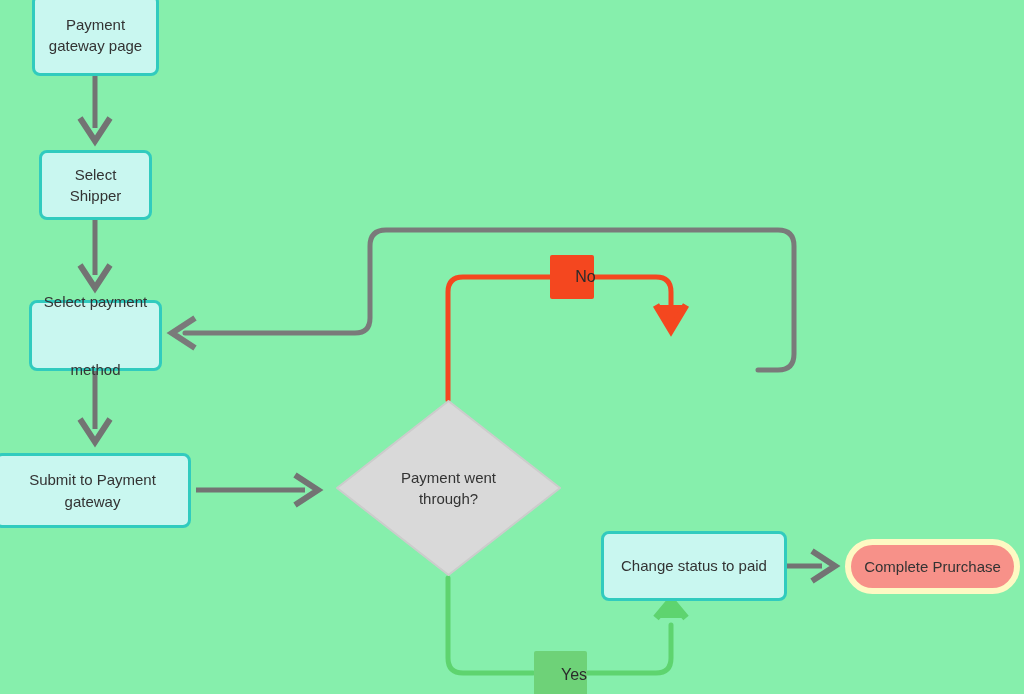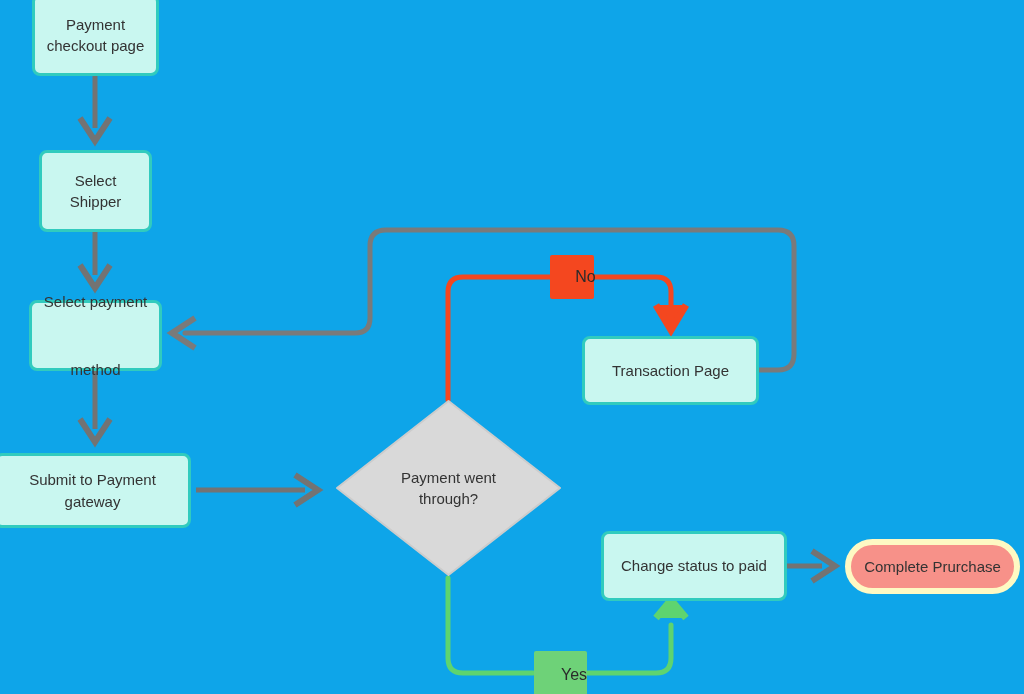--- a/index.html
+++ b/index.html
@@ -4,21 +4,21 @@
 <style>
   html, body {
     margin: 0;
     padding: 0;
     background: #000000;
   }
   #canvas {
     position: relative;
     width: 1024px;
     height: 694px;
-    background: #0ea5e9;
+    background: #86efac;
     overflow: hidden;
     font-family: "Liberation Sans", sans-serif;
   }
   #edges {
     position: absolute;
     left: 0;
     top: 0;
     width: 1024px;
     height: 694px;
   }
@@ -130,24 +130,24 @@
     </g>
 
     <g>
       <path d="M767,566 L822,566" stroke="#737373" stroke-width="5" fill="none"></path>
       <path d="M812,551 L835,566 L812,581" stroke="#737373" stroke-width="6" fill="none" stroke-linecap="butt" stroke-linejoin="miter"></path>
     </g>
   </svg>
 
   <div class="node node-process" style="left:32px; top:-6px; width:127px; height:82px;">
     <span class="node-line">Payment</span>
-    <span class="node-line">checkout page</span>
+    <span class="node-line">gateway page</span>
   </div>
 
-  <div class="node node-process" style="left:39px; top:150px; width:113px; height:82px;">
+  <div class="node node-process" style="left:39px; top:150px; width:113px; height:70px;">
     <span class="node-line">Select</span>
     <span class="node-line">Shipper</span>
   </div>
 
   <div class="node node-process" style="left:29px; top:300px; width:133px; height:71px;gap:47px;">
     <span class="node-line">Select payment</span>
     <span class="node-line">method</span>
   </div>
 
   <div class="node node-process" style="left:-6px; top:453px; width:197px; height:75px;">
@@ -158,23 +158,20 @@
   <div class="node node-decision" style="left:334px; top:398px; width:229px; height:180px;">
     <svg class="diamond-shape" viewBox="0 0 229 180" xmlns="http://www.w3.org/2000/svg">
       <path d="M114.5,3 L226,90 L114.5,177 L3,90 Z" fill="#D9D9D9" stroke="#CCCCCC" stroke-width="2" stroke-linejoin="round"></path>
     </svg>
     <div class="diamond-label">
       <span class="node-line">Payment went</span>
       <span class="node-line">through?</span>
     </div>
   </div>
 
-  <div class="node node-process" style="left:582px; top:336px; width:177px; height:69px;">
-    <span class="node-line">Transaction Page</span>
-  </div>
 
   <div class="node node-process" style="left:581px; top:531px; width:186px; height:70px;margin-left:20px;">
     <span class="node-line">Change status to paid</span>
   </div>
 
   <div class="node node-terminal" style="left:845px; top:539px; width:175px; height:55px;">
     <span class="node-line">Complete Prurchase</span>
   </div>
 
   <div class="edge-label label-no" style="left:550px; top:255px; width:44px; height:44px;">

